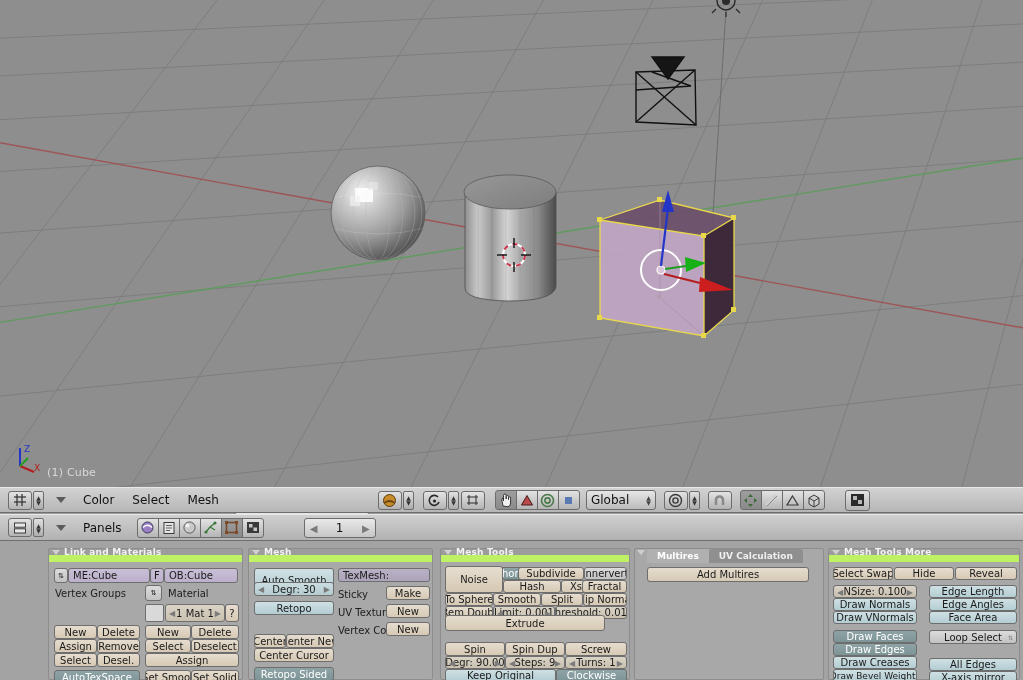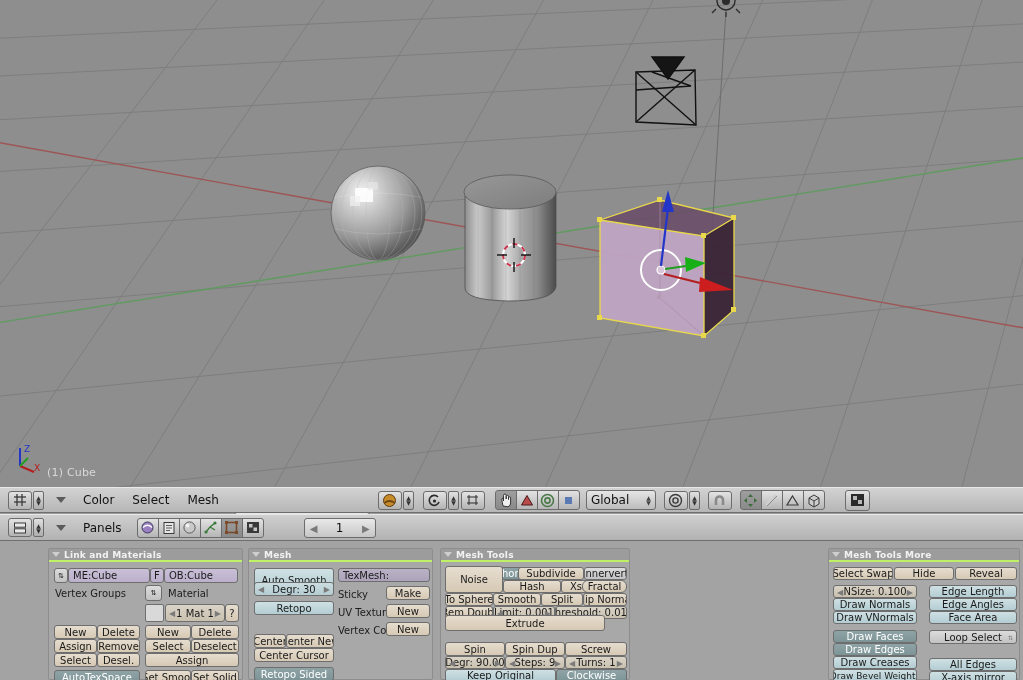--- a/index.html
+++ b/index.html
@@ -56,21 +56,21 @@
      color:#7a7a7a; font-size:10px; }
   .framefld .la{left:5px;} .framefld .ra{right:5px;}
 
   
   #bwin { position:absolute; left:0; top:541px; width:1023px; height:139px;
      background:#a3a3a3; overflow:hidden; }
 
   .panel { position:absolute; background:#a8a8a8;
      border:1px solid #8d8d8d; border-radius:2px; }
   .ptitle { height:13px; background:#9c9c9c; display:flex; align-items:center;
-     padding-left:3px; border-bottom:2px solid #bef264; }
+     padding-left:3px; border-bottom:7px solid #bef264; }
   .ptitle span.t { font-size:9px; color:#f2f2f2; margin-left:4px; font-weight:bold;
      letter-spacing:0.2px; }
   .pcollapse { width:0;height:0;border-left:4px solid transparent;
      border-right:4px solid transparent;border-top:5px solid #cfcfcf; }
   .pbody { position:relative; width:100%; height:calc(100% - 13px); }
 
   .b { position:absolute; border:1px solid #6e6e6e; border-radius:3px;
      background:linear-gradient(#e6ddcf,#d6c9b4); color:#1a1a1a;
      font-size:10px; display:flex; align-items:center; justify-content:center;
      white-space:nowrap; overflow:hidden; cursor:default; }
@@ -604,21 +604,21 @@
         <div class="b blue" style="left:4px;top:5px;width:38px;height:22px;">Beauty</div>
         <div class="b dk" style="left:51px;top:5px;width:34px;height:13px;">Short</div>
         <div class="b" style="left:77px;top:5px;width:66px;height:13px;">Subdivide</div>
         <div class="b grey" style="left:143px;top:5px;width:43px;height:13px;">
           <span>Innervert</span>
         </div>
 
         <div class="b" style="left:4px;top:4px;width:58px;height:27px;">Noise</div>
         <div class="b" style="left:62px;top:18px;width:58px;height:13px;">Hash</div>
         <div class="b" style="left:120px;top:18px;width:44px;height:13px;">Xsort</div>
-        <div class="b" style="left:141px;top:18px;width:45px;height:13px;border-radius:6px;">Fractal</div>
+        <div class="b" style="left:141px;top:18px;width:45px;height:13px;">Fractal</div>
 
         <div class="b" style="left:4px;top:31px;width:48px;height:13px;">To Sphere</div>
         <div class="b" style="left:52px;top:31px;width:48px;height:13px;">Smooth</div>
         <div class="b" style="left:100px;top:31px;width:42px;height:13px;">Split</div>
         <div class="b" style="left:142px;top:31px;width:44px;height:13px;">Flip Normal</div>
 
         <div class="b" style="left:4px;top:44px;width:48px;height:13px;">Rem Doubl</div>
         <div class="b num" style="left:52px;top:44px;width:62px;height:13px;">
           <span class="arrL">◀</span>
           <span>Limit: 0.001</span>
@@ -647,20 +647,30 @@
           <span>Turns: 1</span>
           <span class="arrR">▶</span>
         </div>
 
         <div class="b blue" style="left:4px;top:107px;width:111px;height:13px;">Keep Original</div>
         <div class="b dk" style="left:115px;top:107px;width:71px;height:13px;">Clockwise</div>
 
       </div>
     </div>
 
+    <div class="panel" style="left:634px; top:7px; width:190px; height:132px; background:#a8a8a8;">
+      <div class="pbody" style="height:100%;">
+        <div style="position:absolute;left:2px;top:1px;" class="pcollapse"></div>
+        <div class="tabrow" style="left:12px;top:0;">
+          <div class="tab active">Multires</div>
+          <div class="tab">UV Calculation</div>
+        </div>
+        <div class="b" style="left:12px;top:18px;width:162px;height:15px;">Add Multires</div>
+      </div>
+    </div>
 
     <div class="panel" style="left:828px; top:7px; width:192px; height:132px;">
       <div class="ptitle">
         <div class="pcollapse"></div>
         <span class="t">Mesh Tools More</span>
       </div>
       <div class="pbody">
         <div class="b" style="left:4px;top:5px;width:60px;height:13px;">Select Swap</div>
         <div class="b" style="left:65px;top:5px;width:60px;height:13px;">Hide</div>
         <div class="b" style="left:126px;top:5px;width:62px;height:13px;">Reveal</div>

